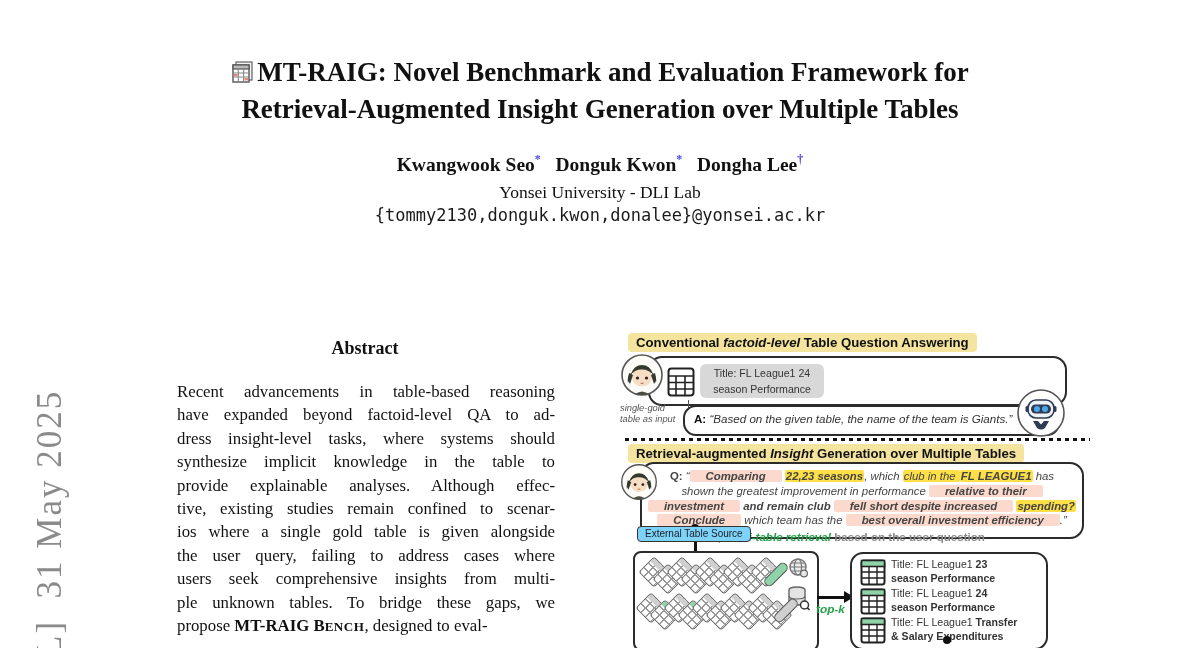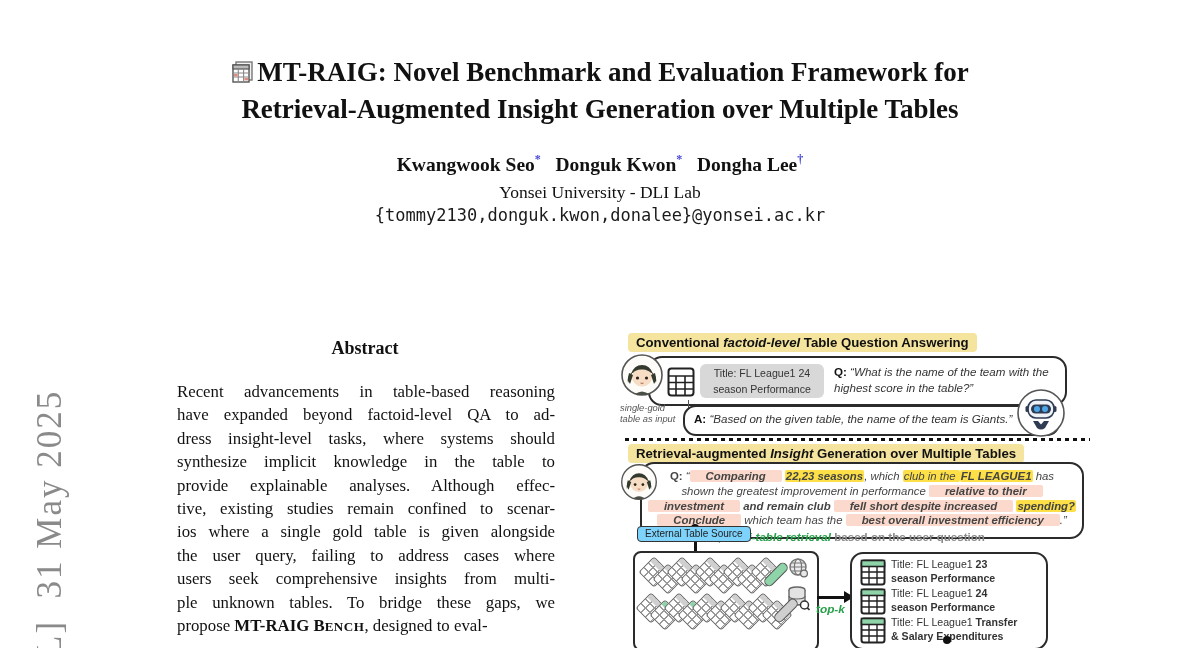--- a/index.html
+++ b/index.html
@@ -140,21 +140,20 @@
 
     <div class="qbox1">
       <span class="tbl-icon1"><svg width="28" height="30" viewBox="0 0 28 30">
         <rect x="1.5" y="1.5" width="25" height="27" rx="3" fill="#fff" stroke="#222" stroke-width="2"></rect>
         <path d="M1.5 9h25 M1.5 15.5h25 M1.5 22h25 M9 9v19 M18 9v19" stroke="#222" stroke-width="1.6" fill="none"></path>
       </svg></span>
       <div class="chip">
         <div>Title: FL League1 24</div>
         <div>season Performance</div>
       </div>
-      <div class="q1text"><span class="b">Q:</span><span class="i"> “What is the name of the team with the highest score in the table?”</span></div>
     </div>
 
     <div class="avatar" style="left:0px;top:23px;">
       <svg width="44" height="44" viewBox="0 0 44 44">
         <defs>
             <clipPath id="c1">
               <circle cx="22" cy="22" r="20"></circle>
             </clipPath>
           </defs>
         <circle cx="22" cy="22" r="20" fill="#fdfcf8" stroke="#555" stroke-width="1.6"></circle>

